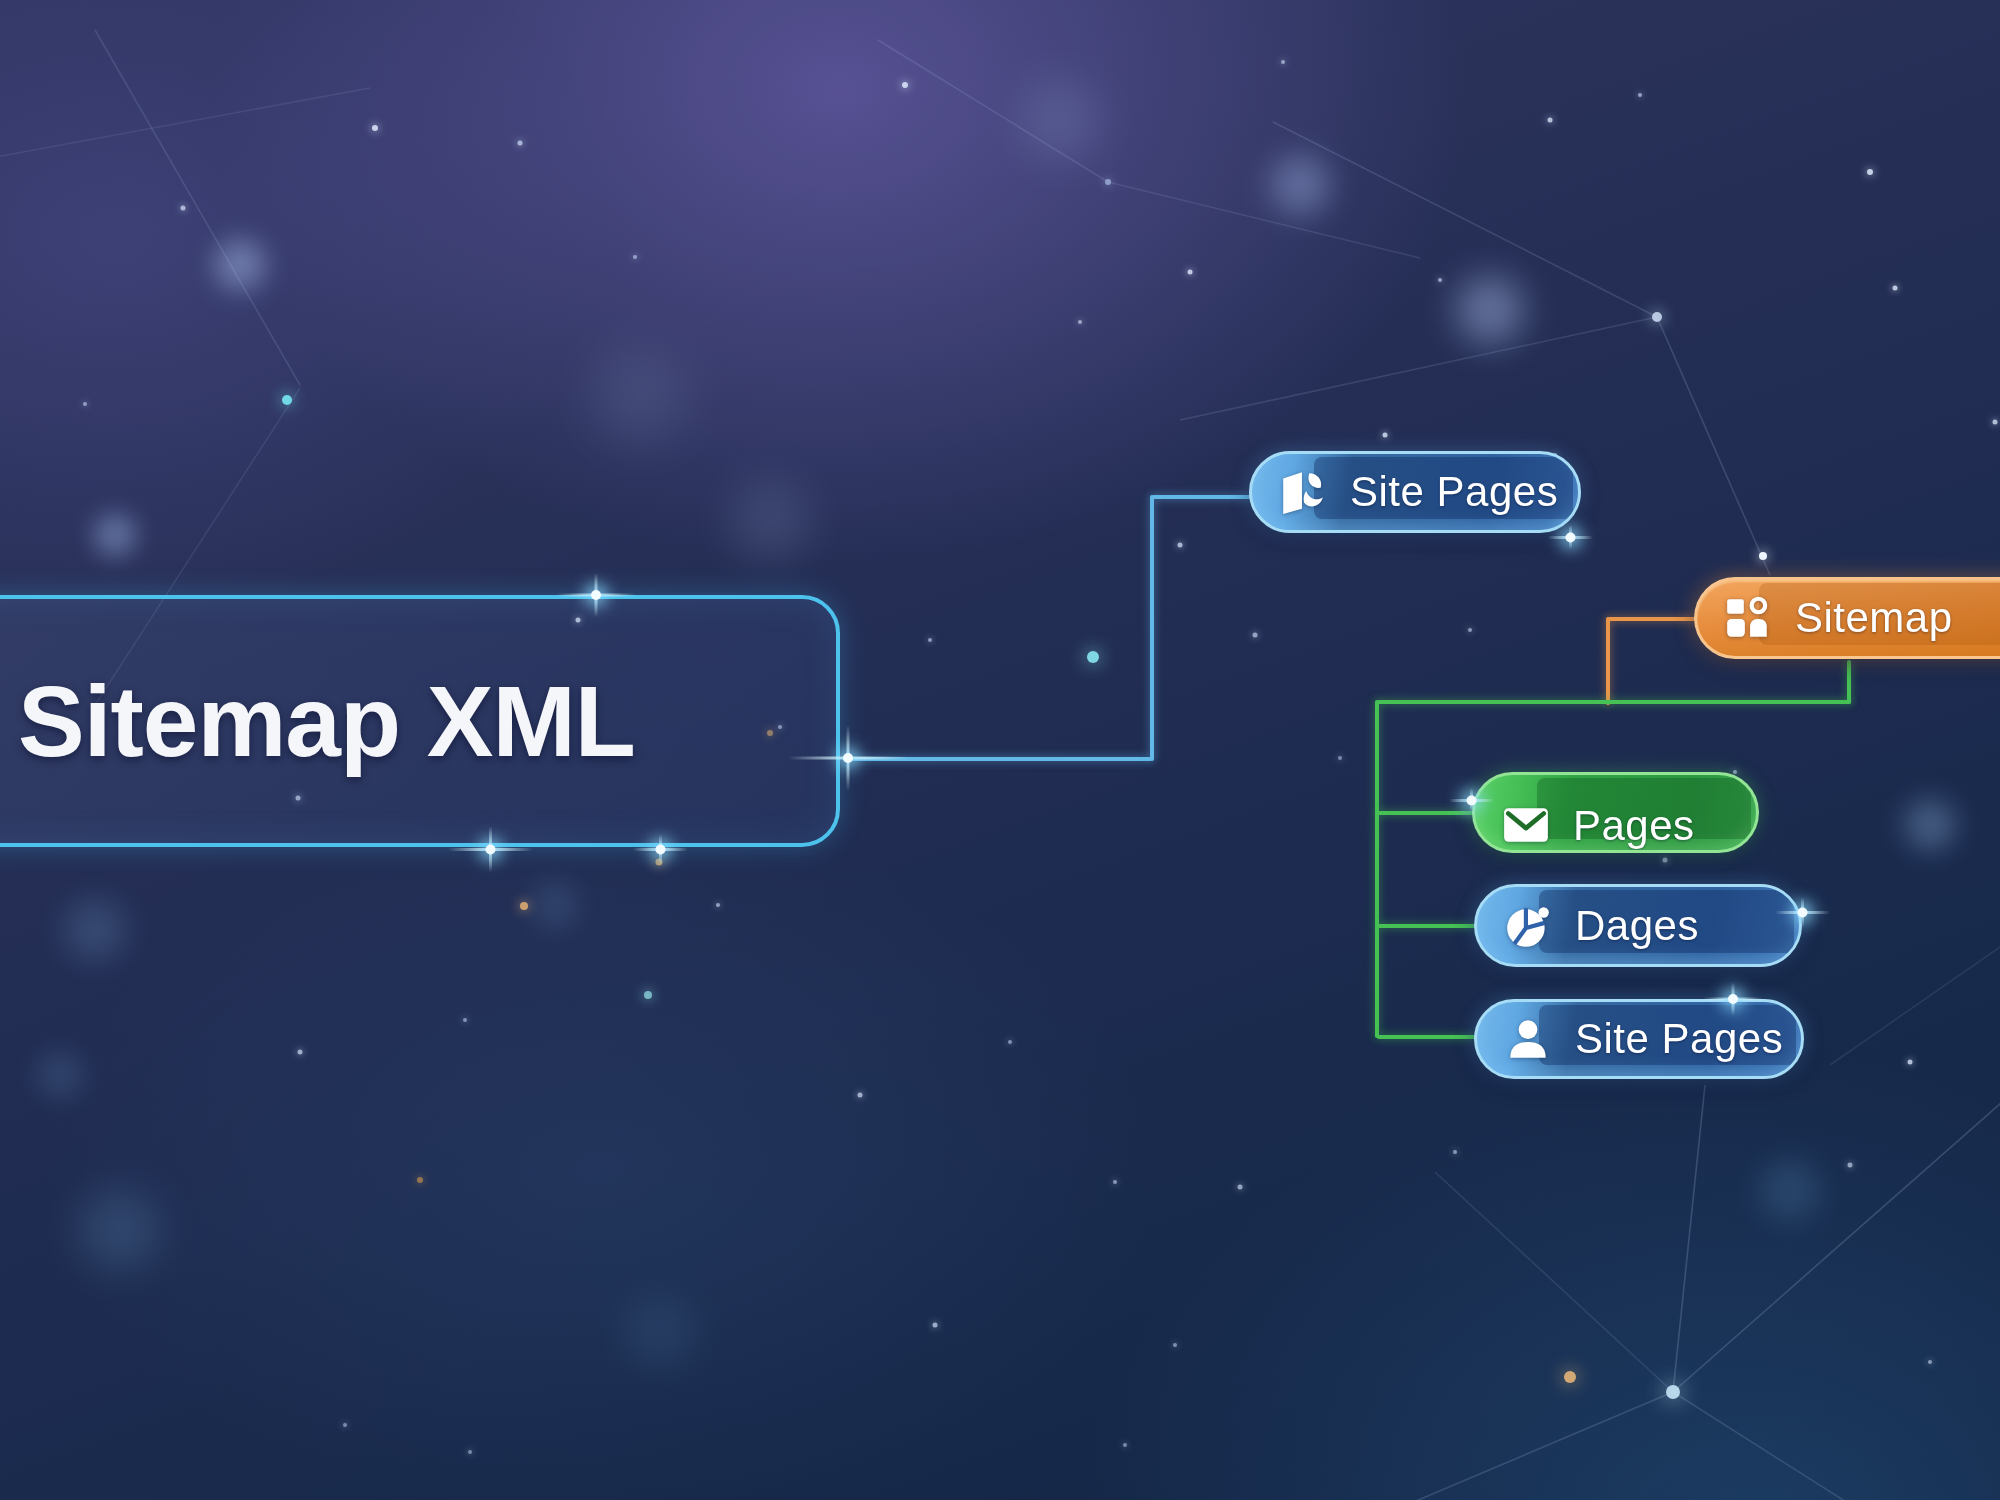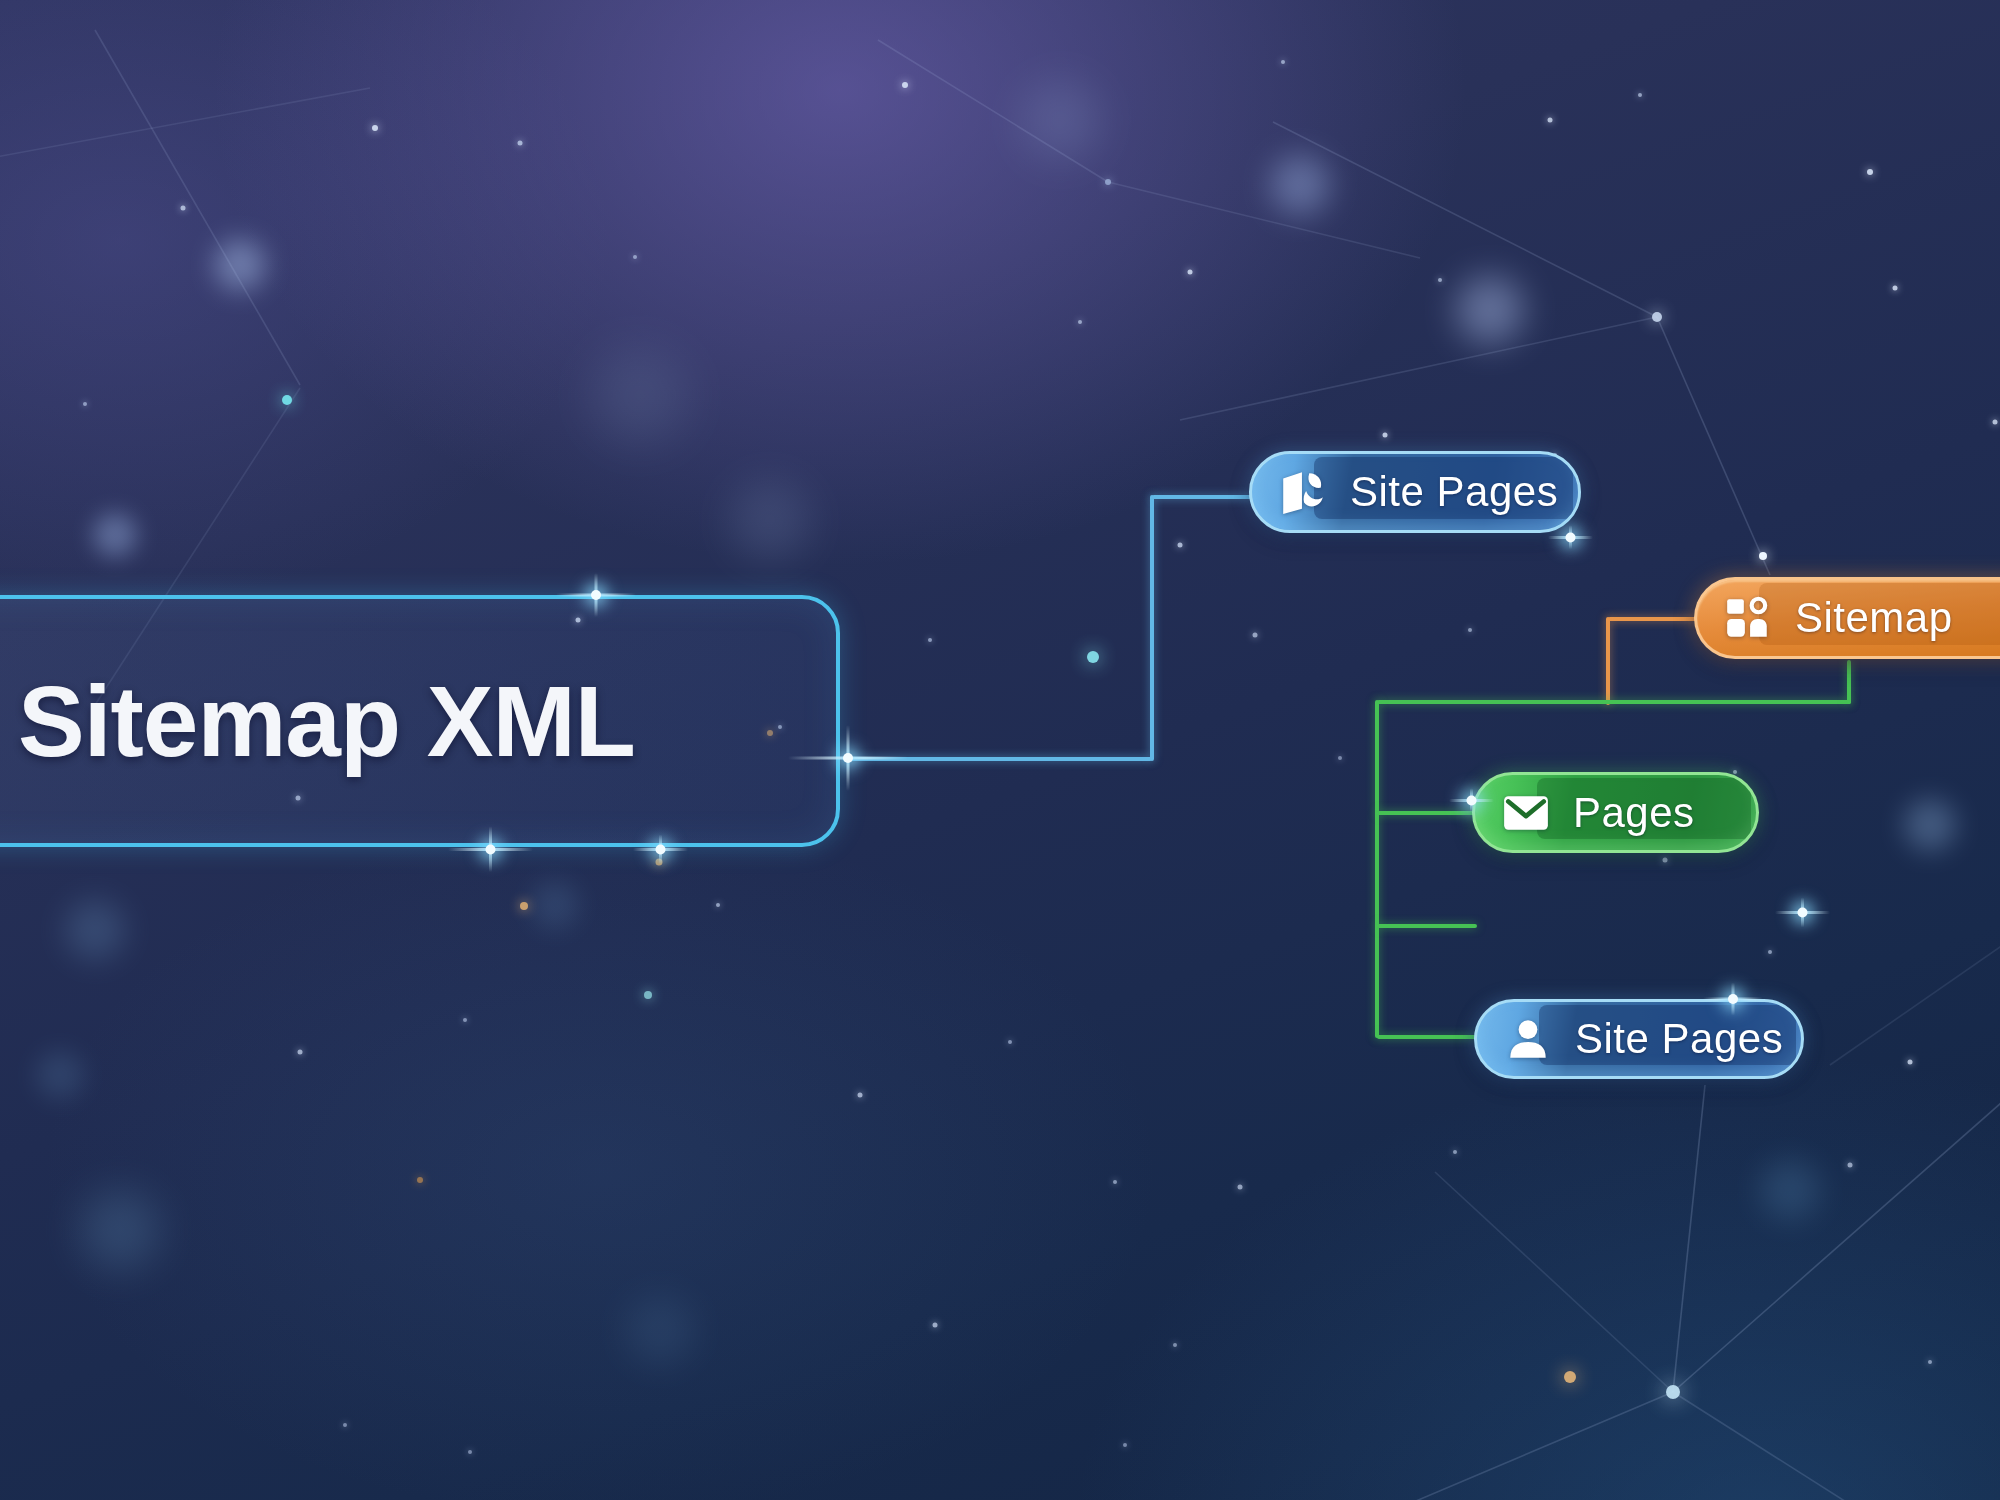--- a/index.html
+++ b/index.html
@@ -45,20 +45,21 @@
   .node-blue{
     border:3px solid #A6DCF6;
     background:linear-gradient(100deg,#74B9EC 0%,#5FA7E2 13%,#35689F 30%,#2E5F9E 72%,#3E74B6 100%);
     box-shadow:0 6px 20px rgba(8,18,48,0.45), 0 0 18px rgba(110,180,240,0.35), inset 0 -7px 14px rgba(130,200,250,0.35);
   }
   .node-blue .shade{background:rgba(14,40,92,0.38);}
   .node-green{
     border:3px solid #92E594;
     background:linear-gradient(100deg,#58CF66 0%,#47C157 14%,#2FA244 34%,#2B9640 75%,#36A44C 100%);
     box-shadow:0 6px 20px rgba(8,18,48,0.45), 0 0 18px rgba(92,220,110,0.4), inset 0 -7px 14px rgba(150,235,150,0.3);
+    align-items:flex-end;
   }
   .node-green .shade{background:rgba(8,74,22,0.30);}
   .node-orange{
     border:3px solid rgba(252,203,150,0.9);border-right:none;
     border-radius:46px 0 0 46px;
     background:linear-gradient(175deg,#F3A65E 0%,#E68C3C 48%,#D6791F 100%);
     box-shadow:0 6px 20px rgba(8,18,48,0.45), 0 0 20px rgba(240,152,70,0.45), inset 0 2px 2px rgba(255,225,180,0.5);
   }
   .node-orange .shade{background:rgba(156,74,6,0.22);border-radius:8px 0 0 8px;right:0;}
   
@@ -214,20 +215,31 @@
     <div class="shade"></div>
     <span class="nicon">
       <svg viewBox="0 0 48 48">
         <rect x="3" y="8" width="42" height="32" rx="4" fill="#fff"></rect>
         <path d="M7 13 L24 27 L41 13" fill="none" stroke="#1E6E2A" stroke-width="4.5" stroke-linecap="round" stroke-linejoin="round"></path>
       </svg>
     </span>
     <span class="nlabel">Pages</span>
   </div>
 
+  <div class="node node-blue" style="left:1474px;top:884px;width:328px;height:83px;">
+    <div class="shade"></div>
+    <span class="nicon">
+      <svg viewBox="0 0 48 48">
+        <circle cx="22" cy="26" r="18" fill="#fff"></circle>
+        <path d="M22 26 L22 7 M22 26 L40 21 M22 26 L11 41" fill="none" stroke="#2F62A9" stroke-width="4"></path>
+        <circle cx="39" cy="11" r="5" fill="#fff"></circle>
+      </svg>
+    </span>
+    <span class="nlabel">Dages</span>
+  </div>
 
   <div class="node node-blue" style="left:1474px;top:999px;width:330px;height:80px;">
     <div class="shade"></div>
     <span class="nicon">
       <svg viewBox="0 0 48 48">
         <circle cx="24" cy="15" r="9" fill="#fff"></circle>
         <path d="M7 42 C7 31 14 27 24 27 C34 27 41 31 41 42 Z" fill="#fff"></path>
       </svg>
     </span>
     <span class="nlabel">Site Pages</span>

